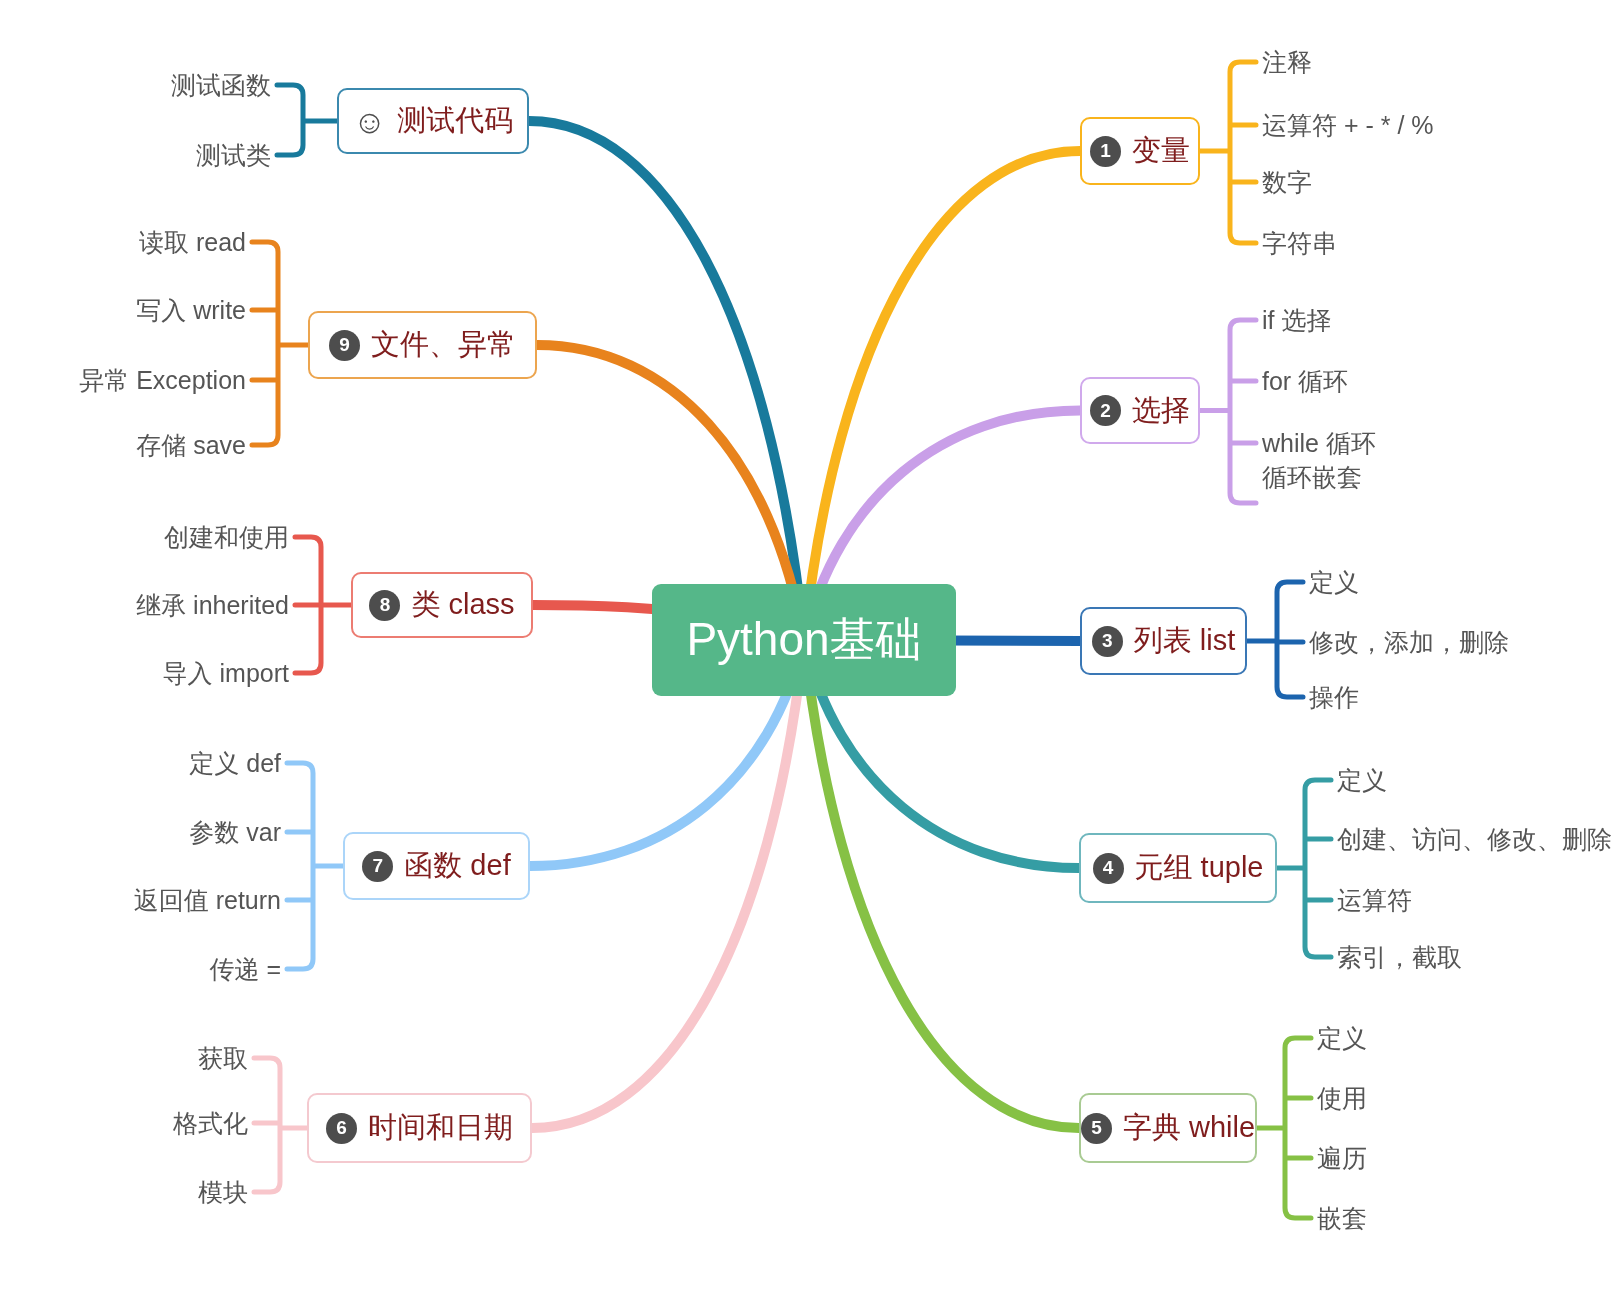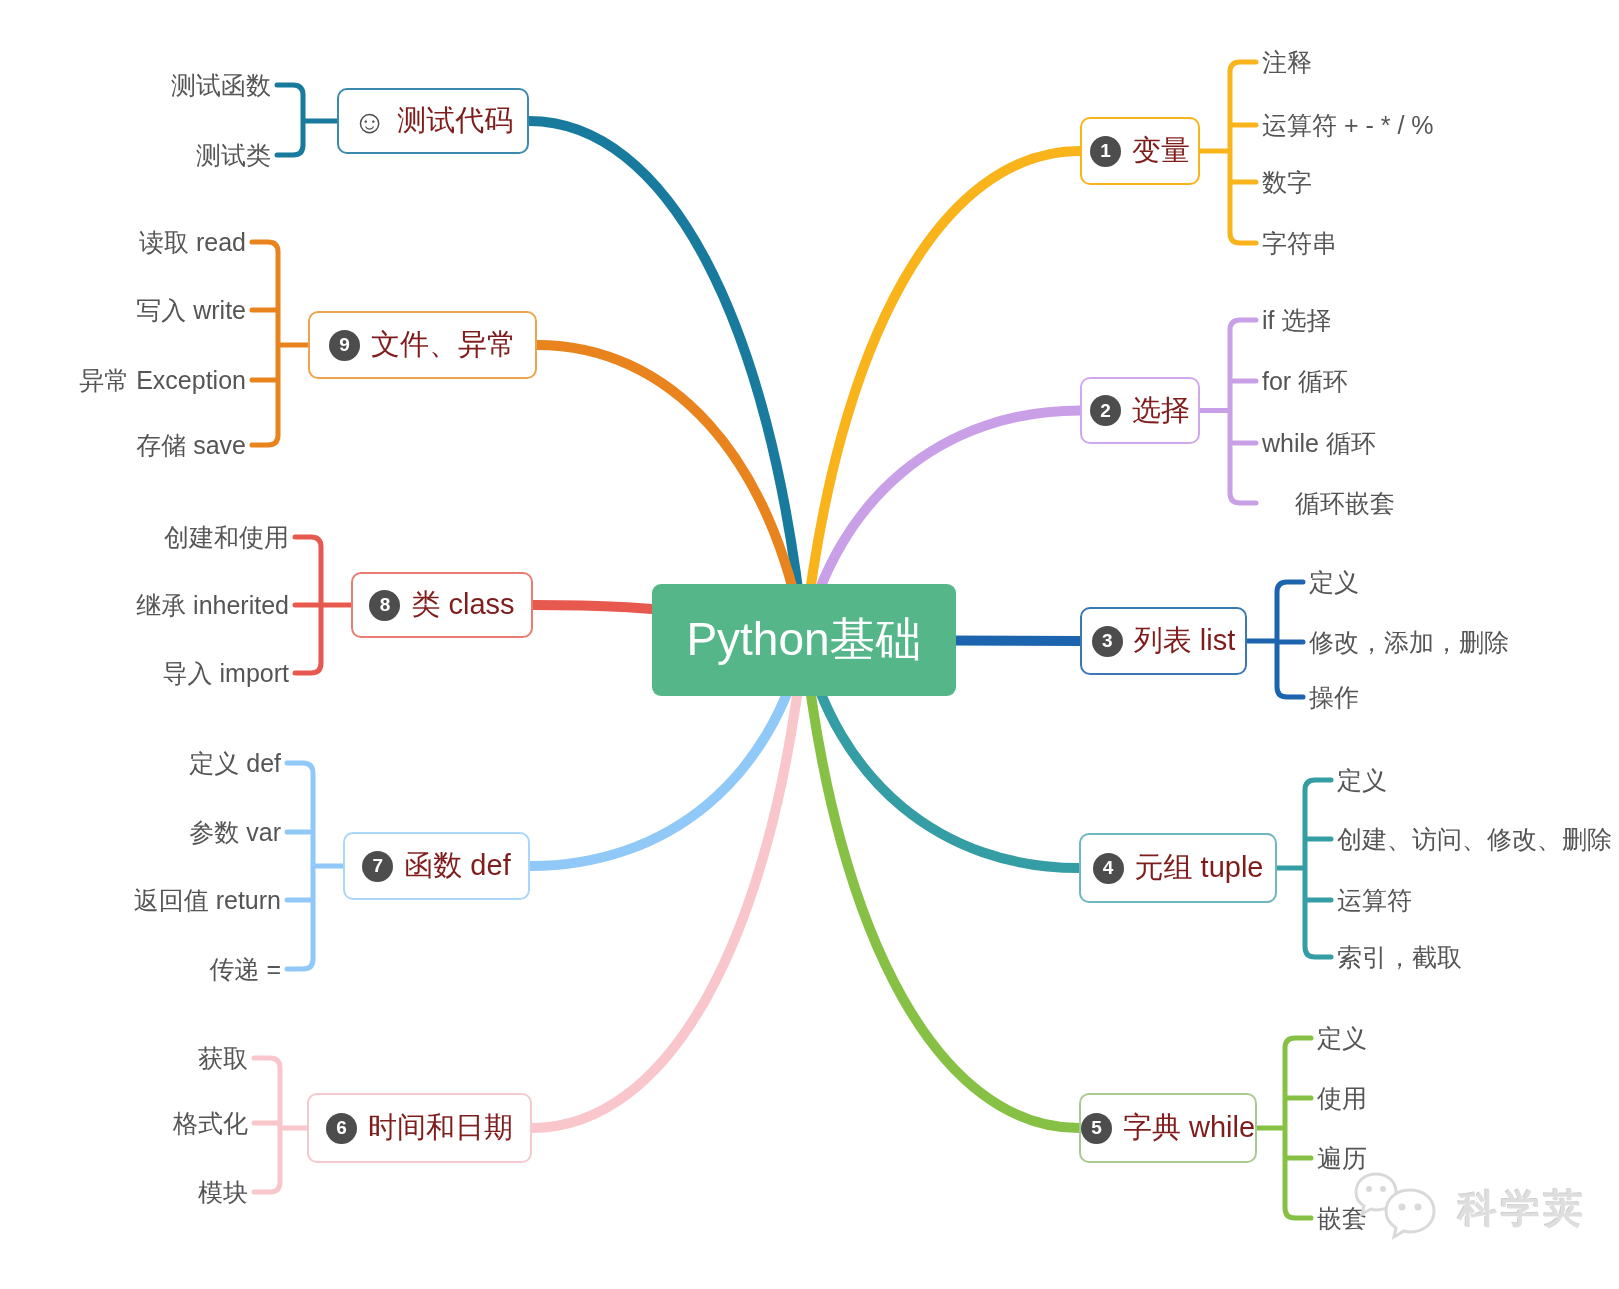--- a/index.html
+++ b/index.html
@@ -132,21 +132,21 @@
       <div class="child-label right" style="top: 125px; left: 1262px;">运算符 + - * / %</div>
       <div class="child-label right" style="top: 182px; left: 1262px;">数字</div>
       <div class="child-label right" style="top: 243px; left: 1262px;">字符串</div>
       <div class="mm-node" style="left: 1080px; top: 377px; width: 120px; height: 67px; border-color: rgb(208, 169, 236);">
         <span class="badge">2</span>
         <span class="node-label">选择</span>
       </div>
       <div class="child-label right" style="top: 320px; left: 1262px;">if 选择</div>
       <div class="child-label right" style="top: 381px; left: 1262px;">for 循环</div>
       <div class="child-label right" style="top: 443px; left: 1262px;">while 循环</div>
-      <div class="child-label right" style="top: 503px; left: 1262px; margin-left: 33px;">循环嵌套</div>
+      <div class="child-label right" style="top: 477px; left: 1262px;">循环嵌套</div>
       <div class="mm-node" style="left: 1080px; top: 607px; width: 167px; height: 68px; border-color: rgb(58, 119, 181);">
         <span class="badge">3</span>
         <span class="node-label">列表 list</span>
       </div>
       <div class="child-label right" style="top: 582px; left: 1309px;">定义</div>
       <div class="child-label right" style="top: 642px; left: 1309px;">修改，添加，删除</div>
       <div class="child-label right" style="top: 697px; left: 1309px;">操作</div>
       <div class="mm-node" style="left: 1079px; top: 833px; width: 198px; height: 70px; border-color: rgb(111, 183, 190);">
         <span class="badge">4</span>
         <span class="node-label">元组 tuple</span>
@@ -158,28 +158,13 @@
       <div class="mm-node" style="left: 1079px; top: 1093px; width: 178px; height: 70px; border-color: rgb(169, 203, 147);">
         <span class="badge">5</span>
         <span class="node-label">字典 while</span>
       </div>
       <div class="child-label right" style="top: 1038px; left: 1317px;">定义</div>
       <div class="child-label right" style="top: 1098px; left: 1317px;">使用</div>
       <div class="child-label right" style="top: 1158px; left: 1317px;">遍历</div>
       <div class="child-label right" style="top: 1218px; left: 1317px;">嵌套</div>
     </div>
 
-  <div class="watermark">
-    <svg width="96" height="82" viewBox="0 0 96 82">
-      <g fill="#ffffff" stroke="#d9d9d9" stroke-width="3">
-        <path d="M 24 6 C 12 6 4 14 4 24 C 4 30 7 35 12 38 L 10 46 L 19 41 C 21 41.6 22.5 42 24 42 C 36 42 44 34 44 24 C 44 14 36 6 24 6 Z"></path>
-        <path d="M 58 22 C 44 22 34 31 34 43 C 34 50 38 56 44 60 L 42 69 L 52 63 C 54 63.6 56 64 58 64 C 72 64 82 55 82 43 C 82 31 72 22 58 22 Z"></path>
-      </g>
-      <g fill="#d9d9d9" stroke="none">
-        <circle cx="17" cy="21" r="3"></circle>
-        <circle cx="31" cy="21" r="3"></circle>
-        <circle cx="50" cy="39" r="3.6"></circle>
-        <circle cx="66" cy="39" r="3.6"></circle>
-      </g>
-    </svg>
-    <span class="wm-text">科学荚</span>
-  </div>
 </div>
 
 </body></html>

